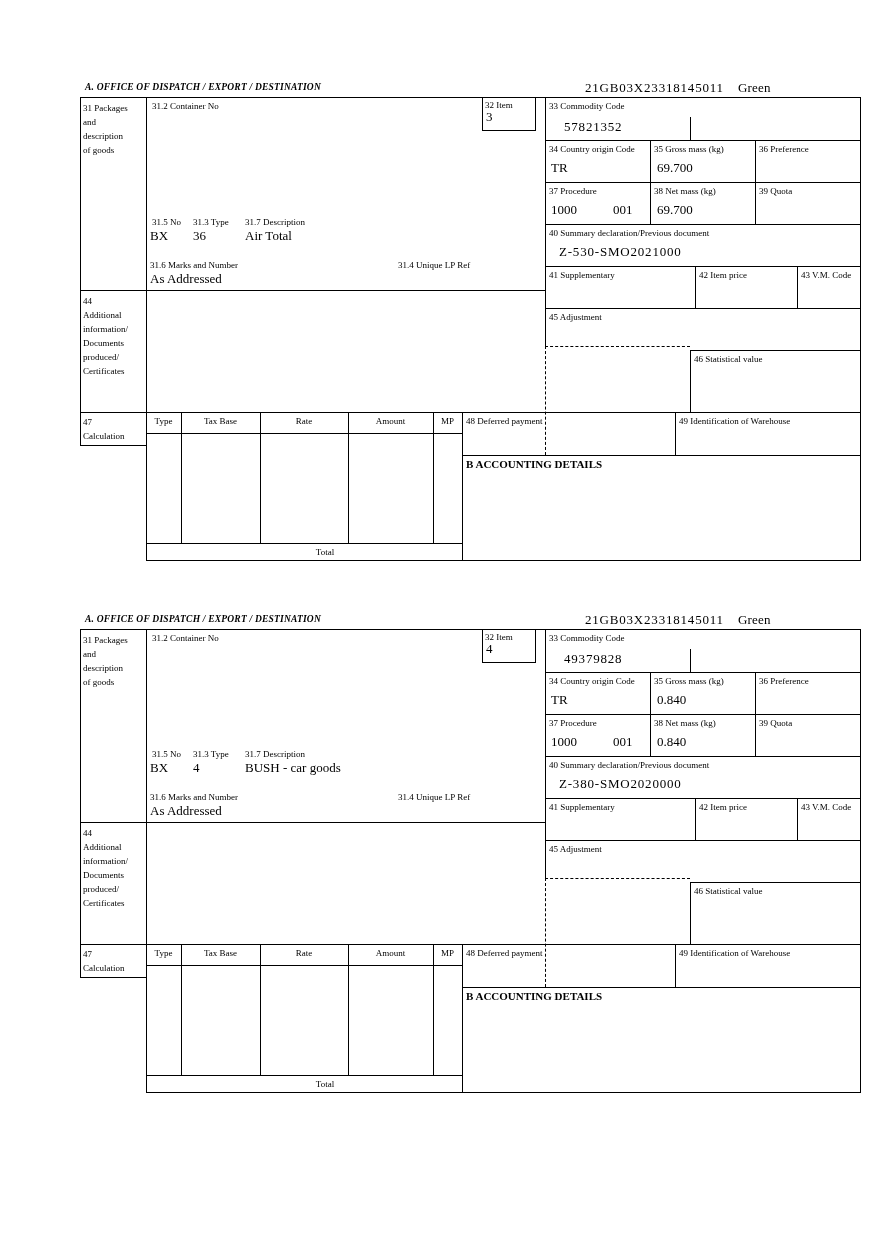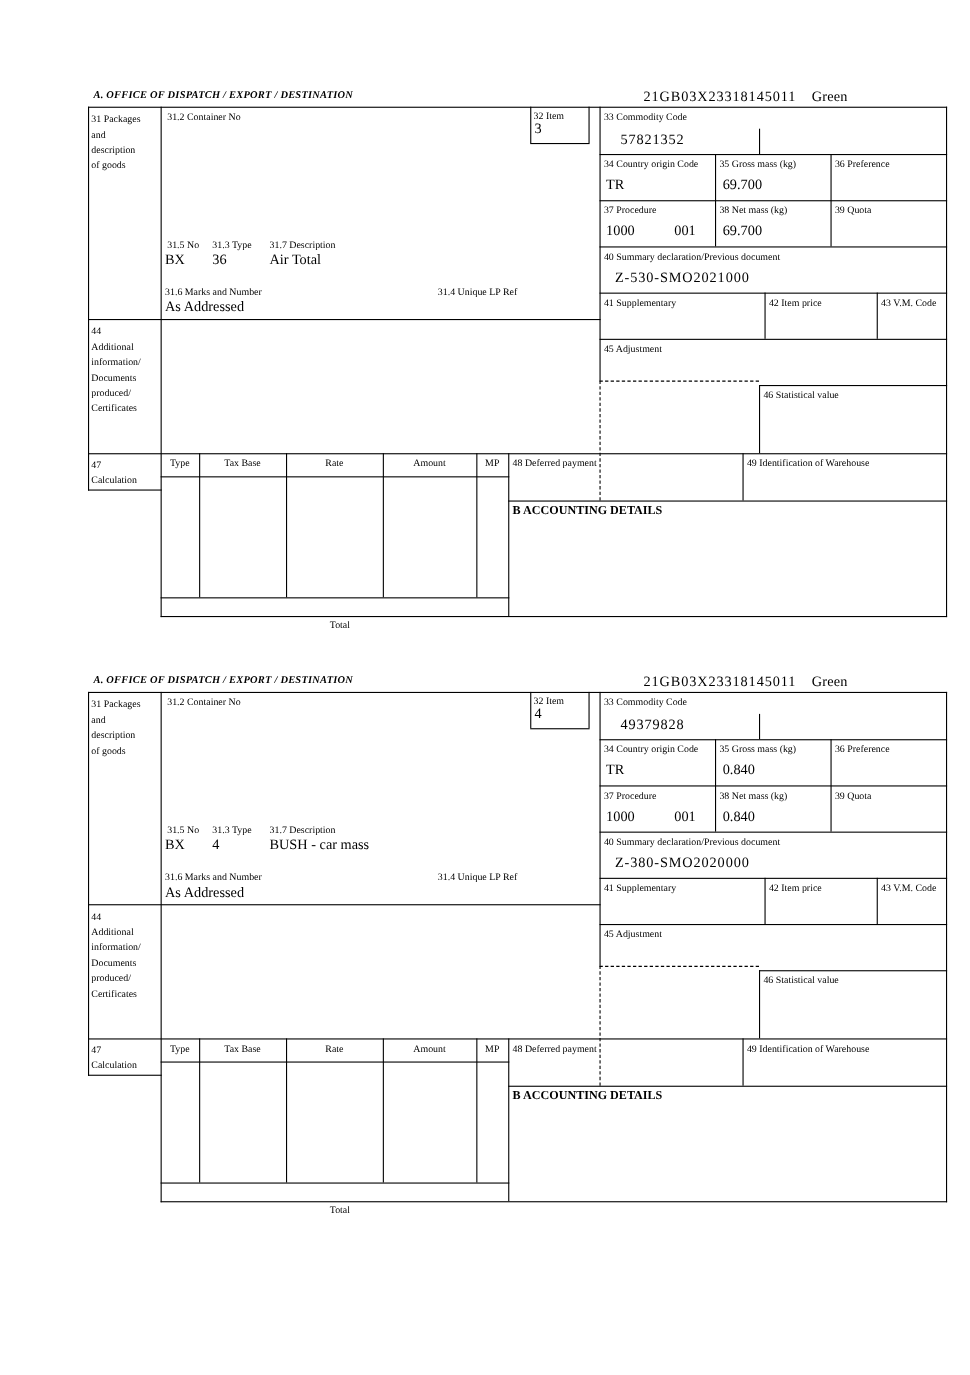--- a/index.html
+++ b/index.html
@@ -22,21 +22,21 @@
   .hl.dash { height:0; background:none; border-top:1px dashed #000; }
   .vl { position:absolute; width:1px; background:#000; }
   .vl.dash { width:0; background:none; border-left:1px dashed #000; }
 
   .lbl { position:absolute; font-size:9px; line-height:11px; white-space:nowrap; }
   .col-lbl { position:absolute; font-size:9px; line-height:14px; white-space:pre-line; }
   .val { position:absolute; font-size:13px; line-height:14px; white-space:nowrap; }
   .val.sp { letter-spacing:.8px; }
   .bold-lbl { position:absolute; font-weight:bold; font-size:11px; white-space:nowrap; }
   .th { position:absolute; top:319px; font-size:9px; text-align:center; }
-  .total { position:absolute; left:50px; top:450px; width:358px; font-size:9px; text-align:center;margin-top:16px; }
+  .total { position:absolute; left:66px; top:450px; width:358px; font-size:9px; text-align:center; }
 </style>
 </head>
 <body>
 
 <div id="sections">
   <div class="section">
     <div class="hdr">A.  OFFICE OF DISPATCH / EXPORT / DESTINATION</div>
     <div class="ref"><span>21GB03X23318145011</span><span class="status">Green</span></div>
 
     <div class="form">
@@ -195,21 +195,21 @@
 Calculation</div>
 
       <div class="lbl" style="left:72px;top:4px">31.2 Container No</div>
       <div class="lbl" style="left:405px;top:3px">32 Item</div>
       <div class="val" style="left:406px;top:13px">4</div>
       <div class="lbl" style="left:72px;top:120px">31.5 No</div>
       <div class="lbl" style="left:113px;top:120px">31.3 Type</div>
       <div class="lbl" style="left:165px;top:120px">31.7 Description</div>
       <div class="val" style="left:70px;top:132px">BX</div>
       <div class="val" style="left:113px;top:132px">4</div>
-      <div class="val" style="left:165px;top:132px">BUSH - car mass</div>
+      <div class="val" style="left:165px;top:132px">BUSH - car goods</div>
       <div class="lbl" style="left:70px;top:163px">31.6 Marks and Number</div>
       <div class="lbl" style="left:318px;top:163px">31.4 Unique LP Ref</div>
       <div class="val" style="left:70px;top:175px">As Addressed</div>
 
       <div class="lbl" style="left:469px;top:4px">33 Commodity Code</div>
       <div class="val sp" style="left:484px;top:23px">49379828</div>
       <div class="lbl" style="left:469px;top:47px">34 Country origin Code</div>
       <div class="val" style="left:471px;top:64px">TR</div>
       <div class="lbl" style="left:574px;top:47px">35 Gross mass (kg)</div>
       <div class="val" style="left:577px;top:64px">0.840</div>

